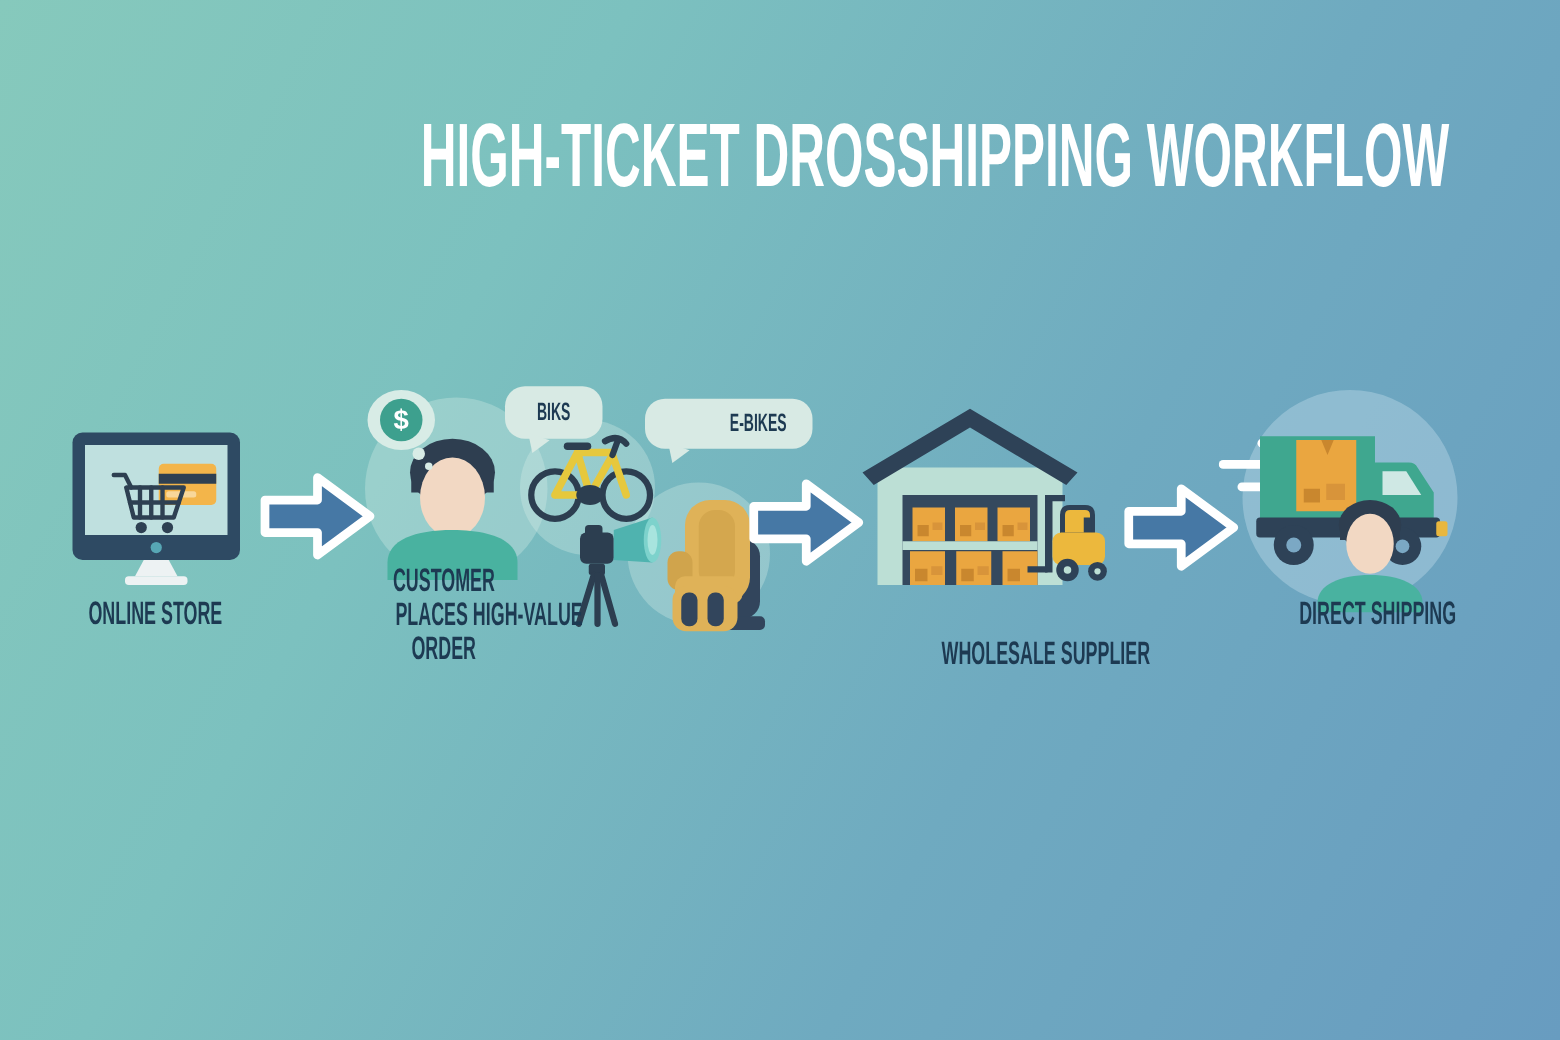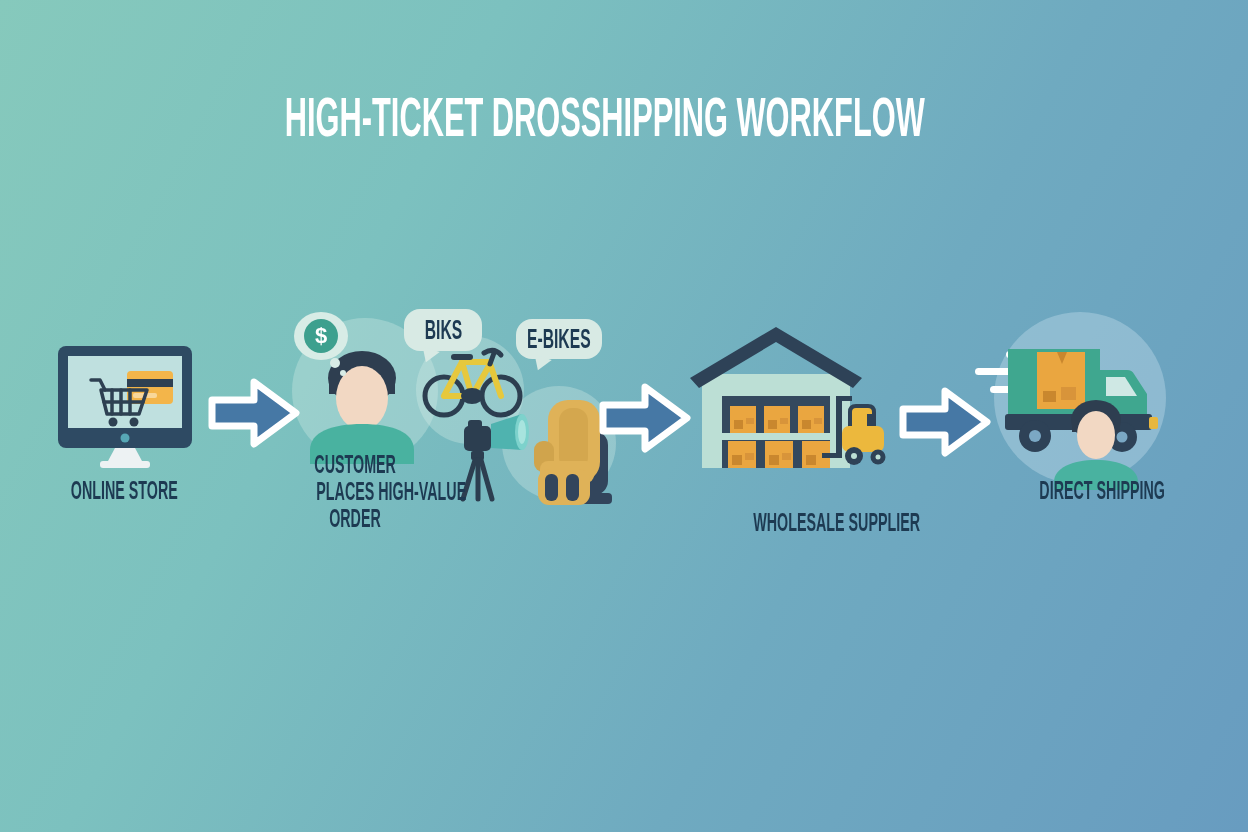--- a/index.html
+++ b/index.html
@@ -2,33 +2,33 @@
 <html><head>
 <meta charset="utf-8">
 <style>
   html,body{margin:0;padding:0;}
   body{width:1248px;height:832px;overflow:hidden;font-family:"Liberation Sans",sans-serif;}
   .stage{position:relative;width:1248px;height:832px;
          background:linear-gradient(118deg,#86C9BC 0%,#7CC1BF 30%,#6FAAC0 65%,#689CC0 100%);}
   .abs{position:absolute;}
   
   .title{left:0;top:84px;width:1210px;text-align:center;color:#FFFFFF;
-         font-weight:700;font-size:56px;letter-spacing:0px;white-space:nowrap;}
+         font-weight:700;font-size:72px;letter-spacing:0px;white-space:nowrap;}
   .title .cond{display:inline-block;transform:scaleX(0.55);transform-origin:center;}
   
   .label{color:#1D3A52;font-weight:700;font-size:26px;line-height:27px;text-align:center;}
   .lline{white-space:nowrap;}
   .lline .cond{display:inline-block;transform:scaleX(0.55);transform-origin:center;}
   
   .softcircle{border-radius:50%;}
   .sc-teal{background:rgba(218,240,234,0.32);}
   .sc-blue{background:rgba(205,228,242,0.35);}
   
   .bubble{background:#D8EAE4;border-radius:16px;display:flex;align-items:center;justify-content:center;
-          color:#1D3A52;font-weight:700;font-size:28px;}
+          color:#1D3A52;font-weight:700;font-size:20px;}
   .bubble .cond{display:inline-block;transform:scaleX(0.56);transform-origin:center;white-space:nowrap;}
   .bubble .tail{position:absolute;bottom:-12px;left:16px;width:0;height:0;
           border-left:8px solid transparent;border-right:10px solid transparent;
           border-top:14px solid #D8EAE4;transform:rotate(18deg);}
   
   .cloud{background:#D8ECE6;border-radius:50%;display:flex;align-items:center;justify-content:center;}
   .cloud .coin{width:34px;height:34px;border-radius:50%;background:#3DA08E;color:#FFFFFF;
           font-weight:700;font-size:22px;display:flex;align-items:center;justify-content:center;}
   .tailc{background:#D8ECE6;border-radius:50%;}
 </style>
@@ -83,21 +83,21 @@
       <span>$</span>
     </div>
   </div>
   <div class="abs tailc" style="left:330px;top:358px;width:10px;height:10px;"></div>
   <div class="abs tailc" style="left:340px;top:370px;width:6px;height:6px;"></div>
 
   <div class="abs bubble" style="left:404px;top:309px;width:78px;height:42px;">
     <span class="cond">BIKS</span>
     <span class="tail"></span>
   </div>
-  <div class="abs bubble" style="left:516px;top:319px;width:86px;height:40px;">
+  <div class="abs bubble" style="left:516px;top:319px;width:86px;height:40px;padding-left:48px;">
     <span class="cond">E-BIKES</span>
     <span class="tail"></span>
   </div>
 
   <svg class="abs" style="left:420px;top:334px;" width="105" height="90" viewBox="0 0 105 90">
     <circle cx="24" cy="62" r="19" fill="none" stroke="#2C3E50" stroke-width="5"></circle>
     <circle cx="81" cy="62" r="19" fill="none" stroke="#2C3E50" stroke-width="5"></circle>
     <g fill="none" stroke="#E6C83D" stroke-width="6" stroke-linecap="round" stroke-linejoin="round">
       <path d="M42 28 L52 62 M42 28 H70 M70 30 L52 62 M24 62 H52 M24 62 L42 28 M70 30 L81 62"></path>
     </g>

